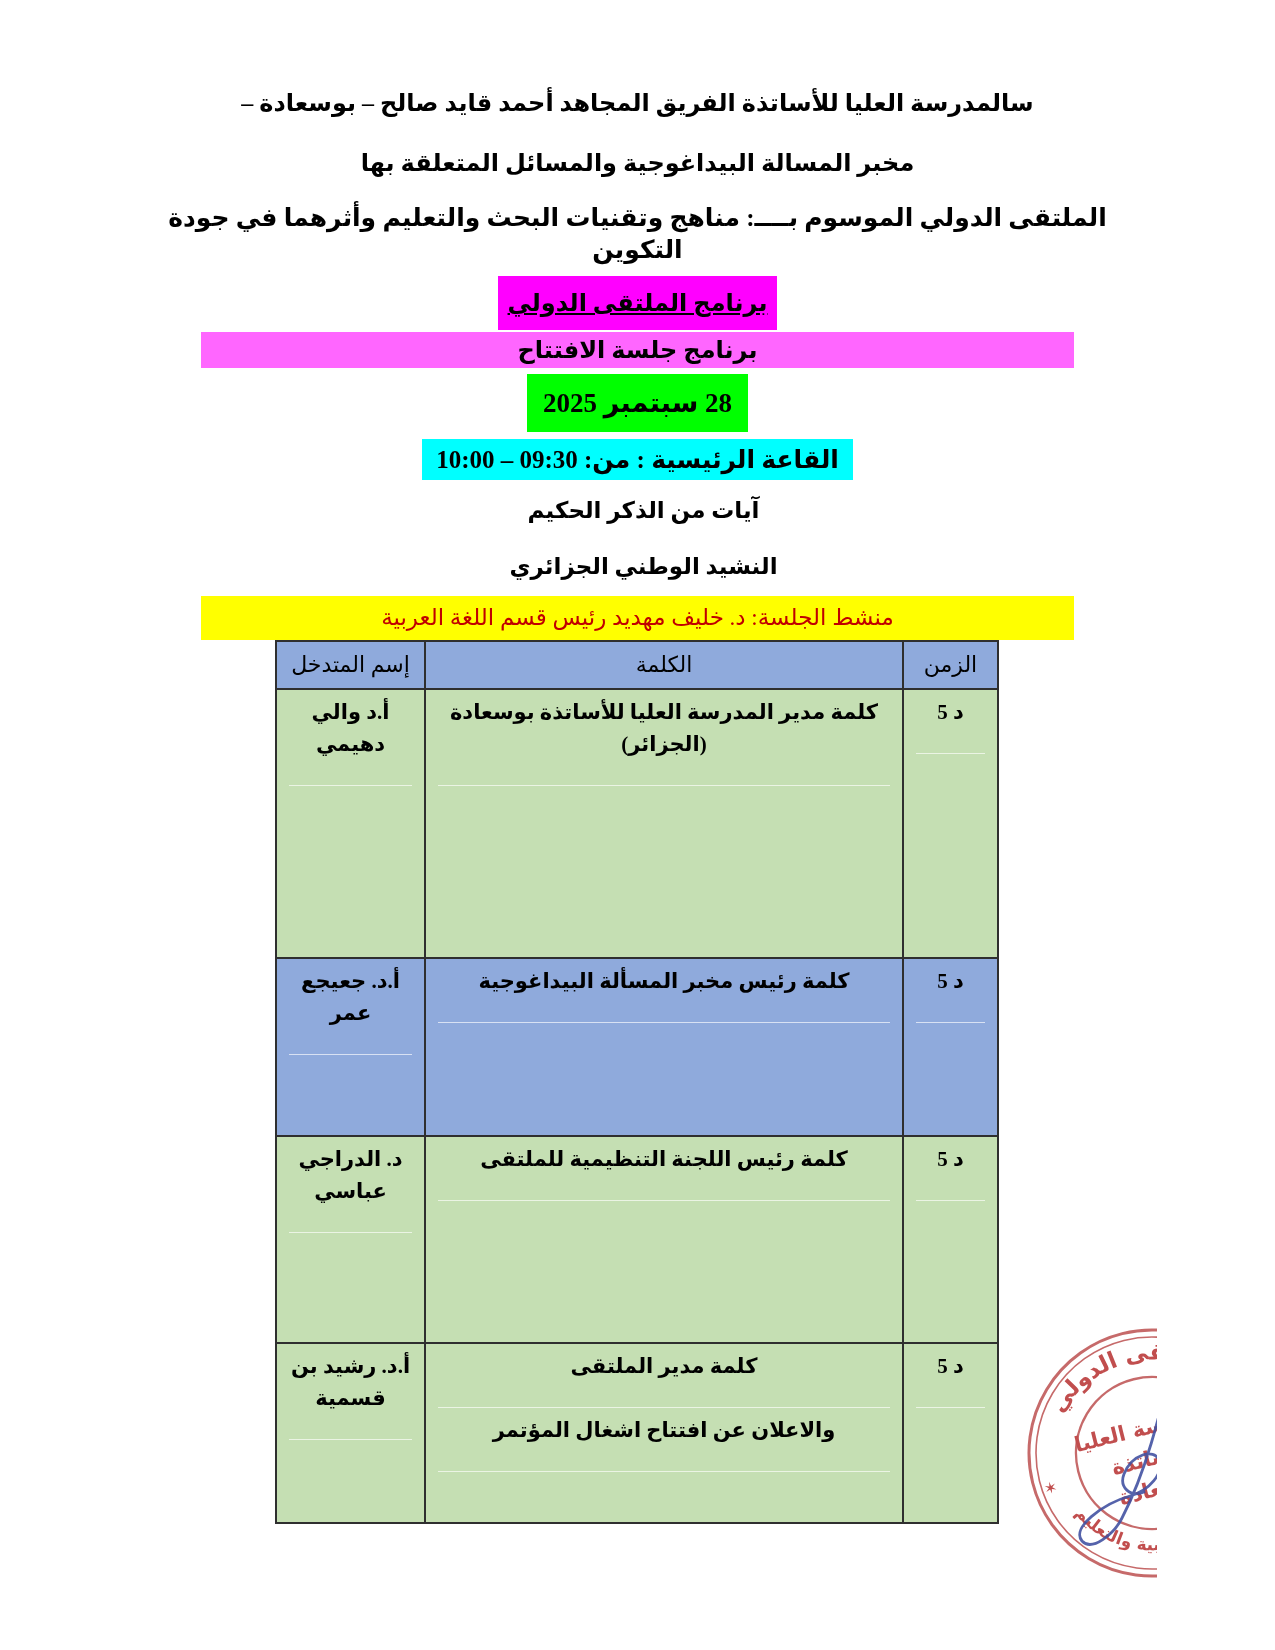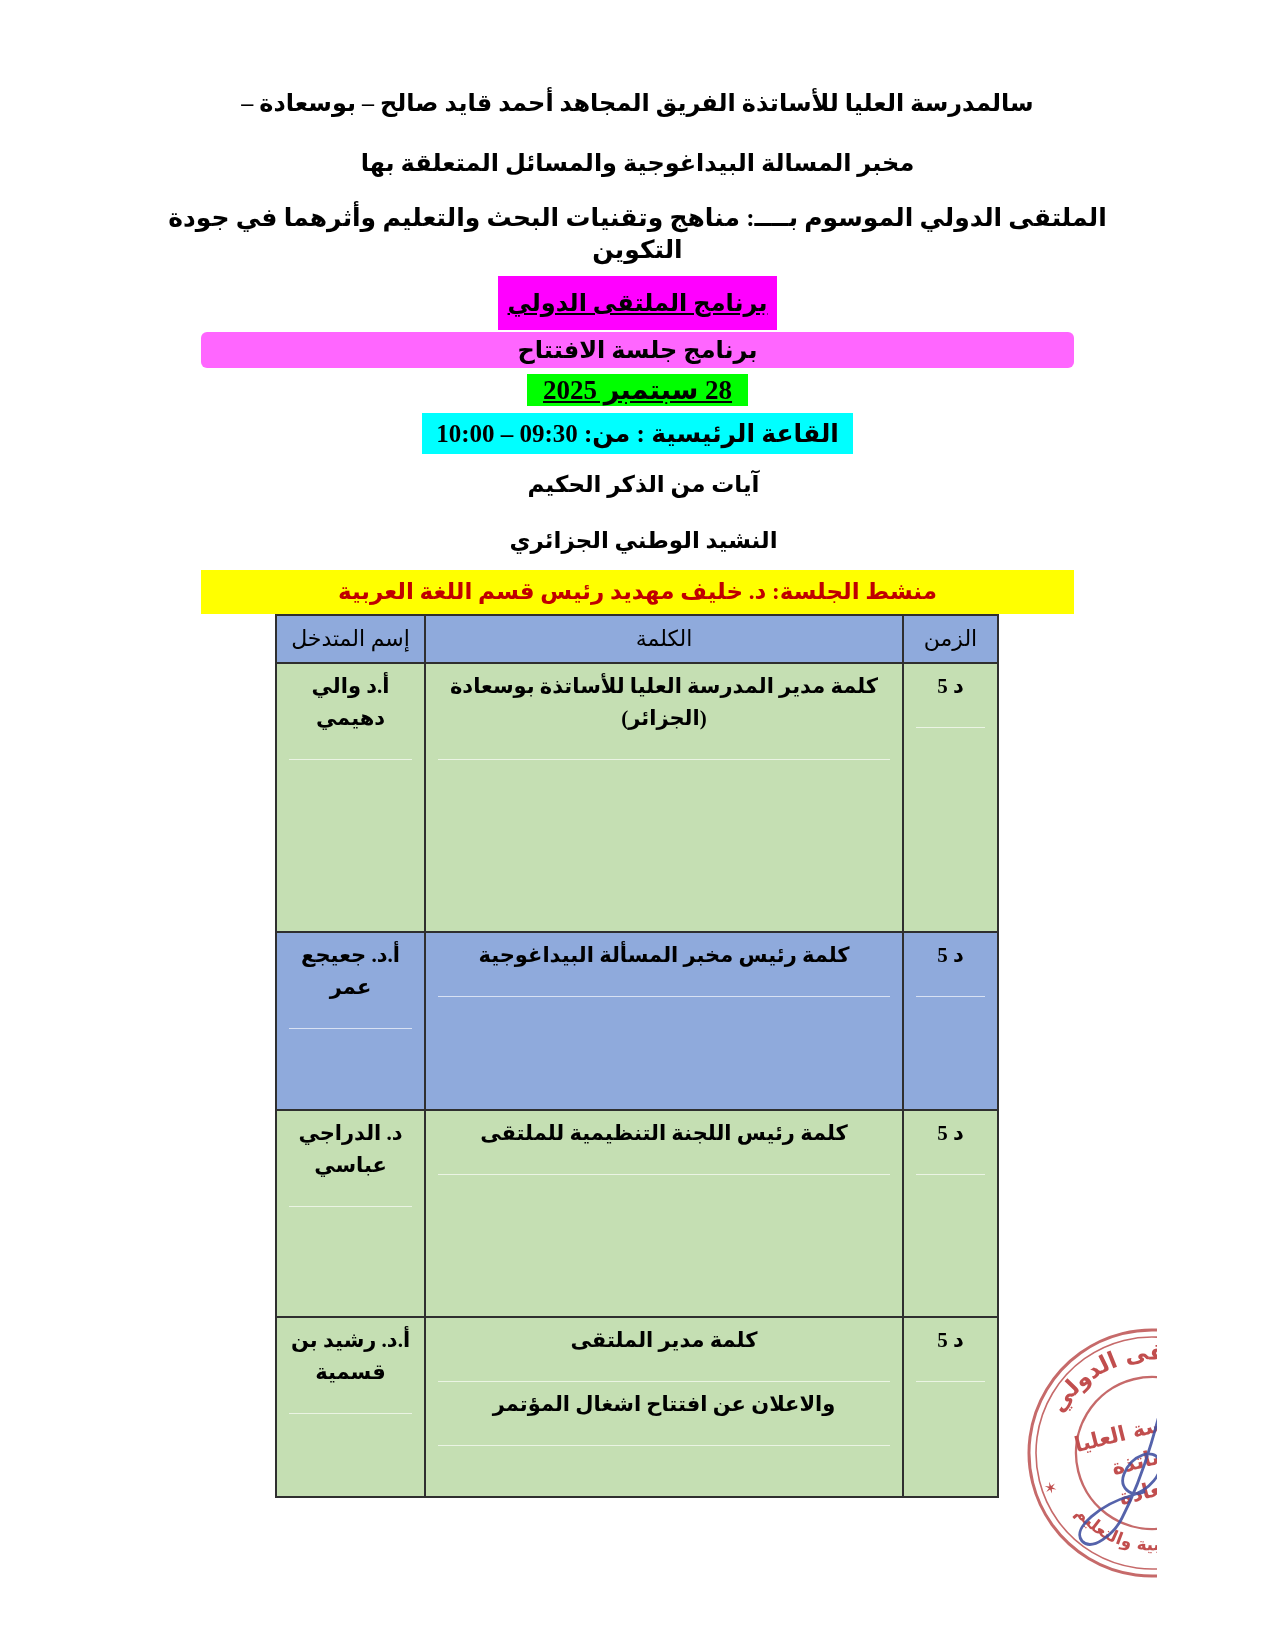--- a/index.html
+++ b/index.html
@@ -9,29 +9,29 @@
     overflow:hidden;direction:rtl;box-sizing:border-box;padding-top:88px;
   }
   .hline{font-weight:bold;font-size:24px;color:#000;line-height:30px;text-align:center;}
   .hline1{margin:0 40px 30px;}
   .hline2{margin:0 40px 24px;}
   .hline3{margin:0 40px 10px;font-size:25px;line-height:32px;}
 
   .hl-box{display:block;width:fit-content;margin:0 auto;font-weight:bold;color:#000;}
   .program-title{background:#FF00FF;font-size:24px;padding:13px 10px;text-decoration:underline;}
   .session-bar{background:#FF66FF;margin:2px 83px 0;height:36px;line-height:36px;
-    text-align:center;font-weight:bold;font-size:24px;color:#000;border-radius:6px;}
-  .date-box{background:#00FF00;font-size:27px;padding:0 16px;margin-top:6px;
-    text-decoration:underline;}
+    text-align:center;font-weight:bold;font-size:24px;color:#000;}
+  .date-box{background:#00FF00;font-size:27px;padding:13px 16px;margin-top:6px;
+    }
   .hall-box{background:#00FFFF;font-size:25px;padding:6px 14px;margin-top:7px;}
   .plain-line{font-weight:bold;font-size:23px;color:#000;text-align:center;margin-left:12px;}
   .quran{margin-top:17px;}
   .anthem{margin-top:29px;}
   .moderator-bar{background:#FFFF00;margin:16px 83px 0;height:44px;line-height:44px;
-    text-align:center;font-weight:bold;font-size:23px;color:#C00000;}
+    text-align:center;font-weight:normal;font-size:23px;color:#C00000;}
 
   .agenda-table{
     margin:0 158px 0 157px;border:2px solid #2f2f2f;direction:rtl;
   }
   .trow{display:grid;grid-template-columns:95px 478px 1fr;border-bottom:2px solid #2f2f2f;}
   .trow:last-child{border-bottom:none;}
   .thead-row{height:46px;background:#8FAADC;}
   .bg-green{background:#C5DFB3;}
   .bg-blue{background:#8FAADC;}
   .tcell{border-left:2px solid #2f2f2f;overflow:hidden;}

